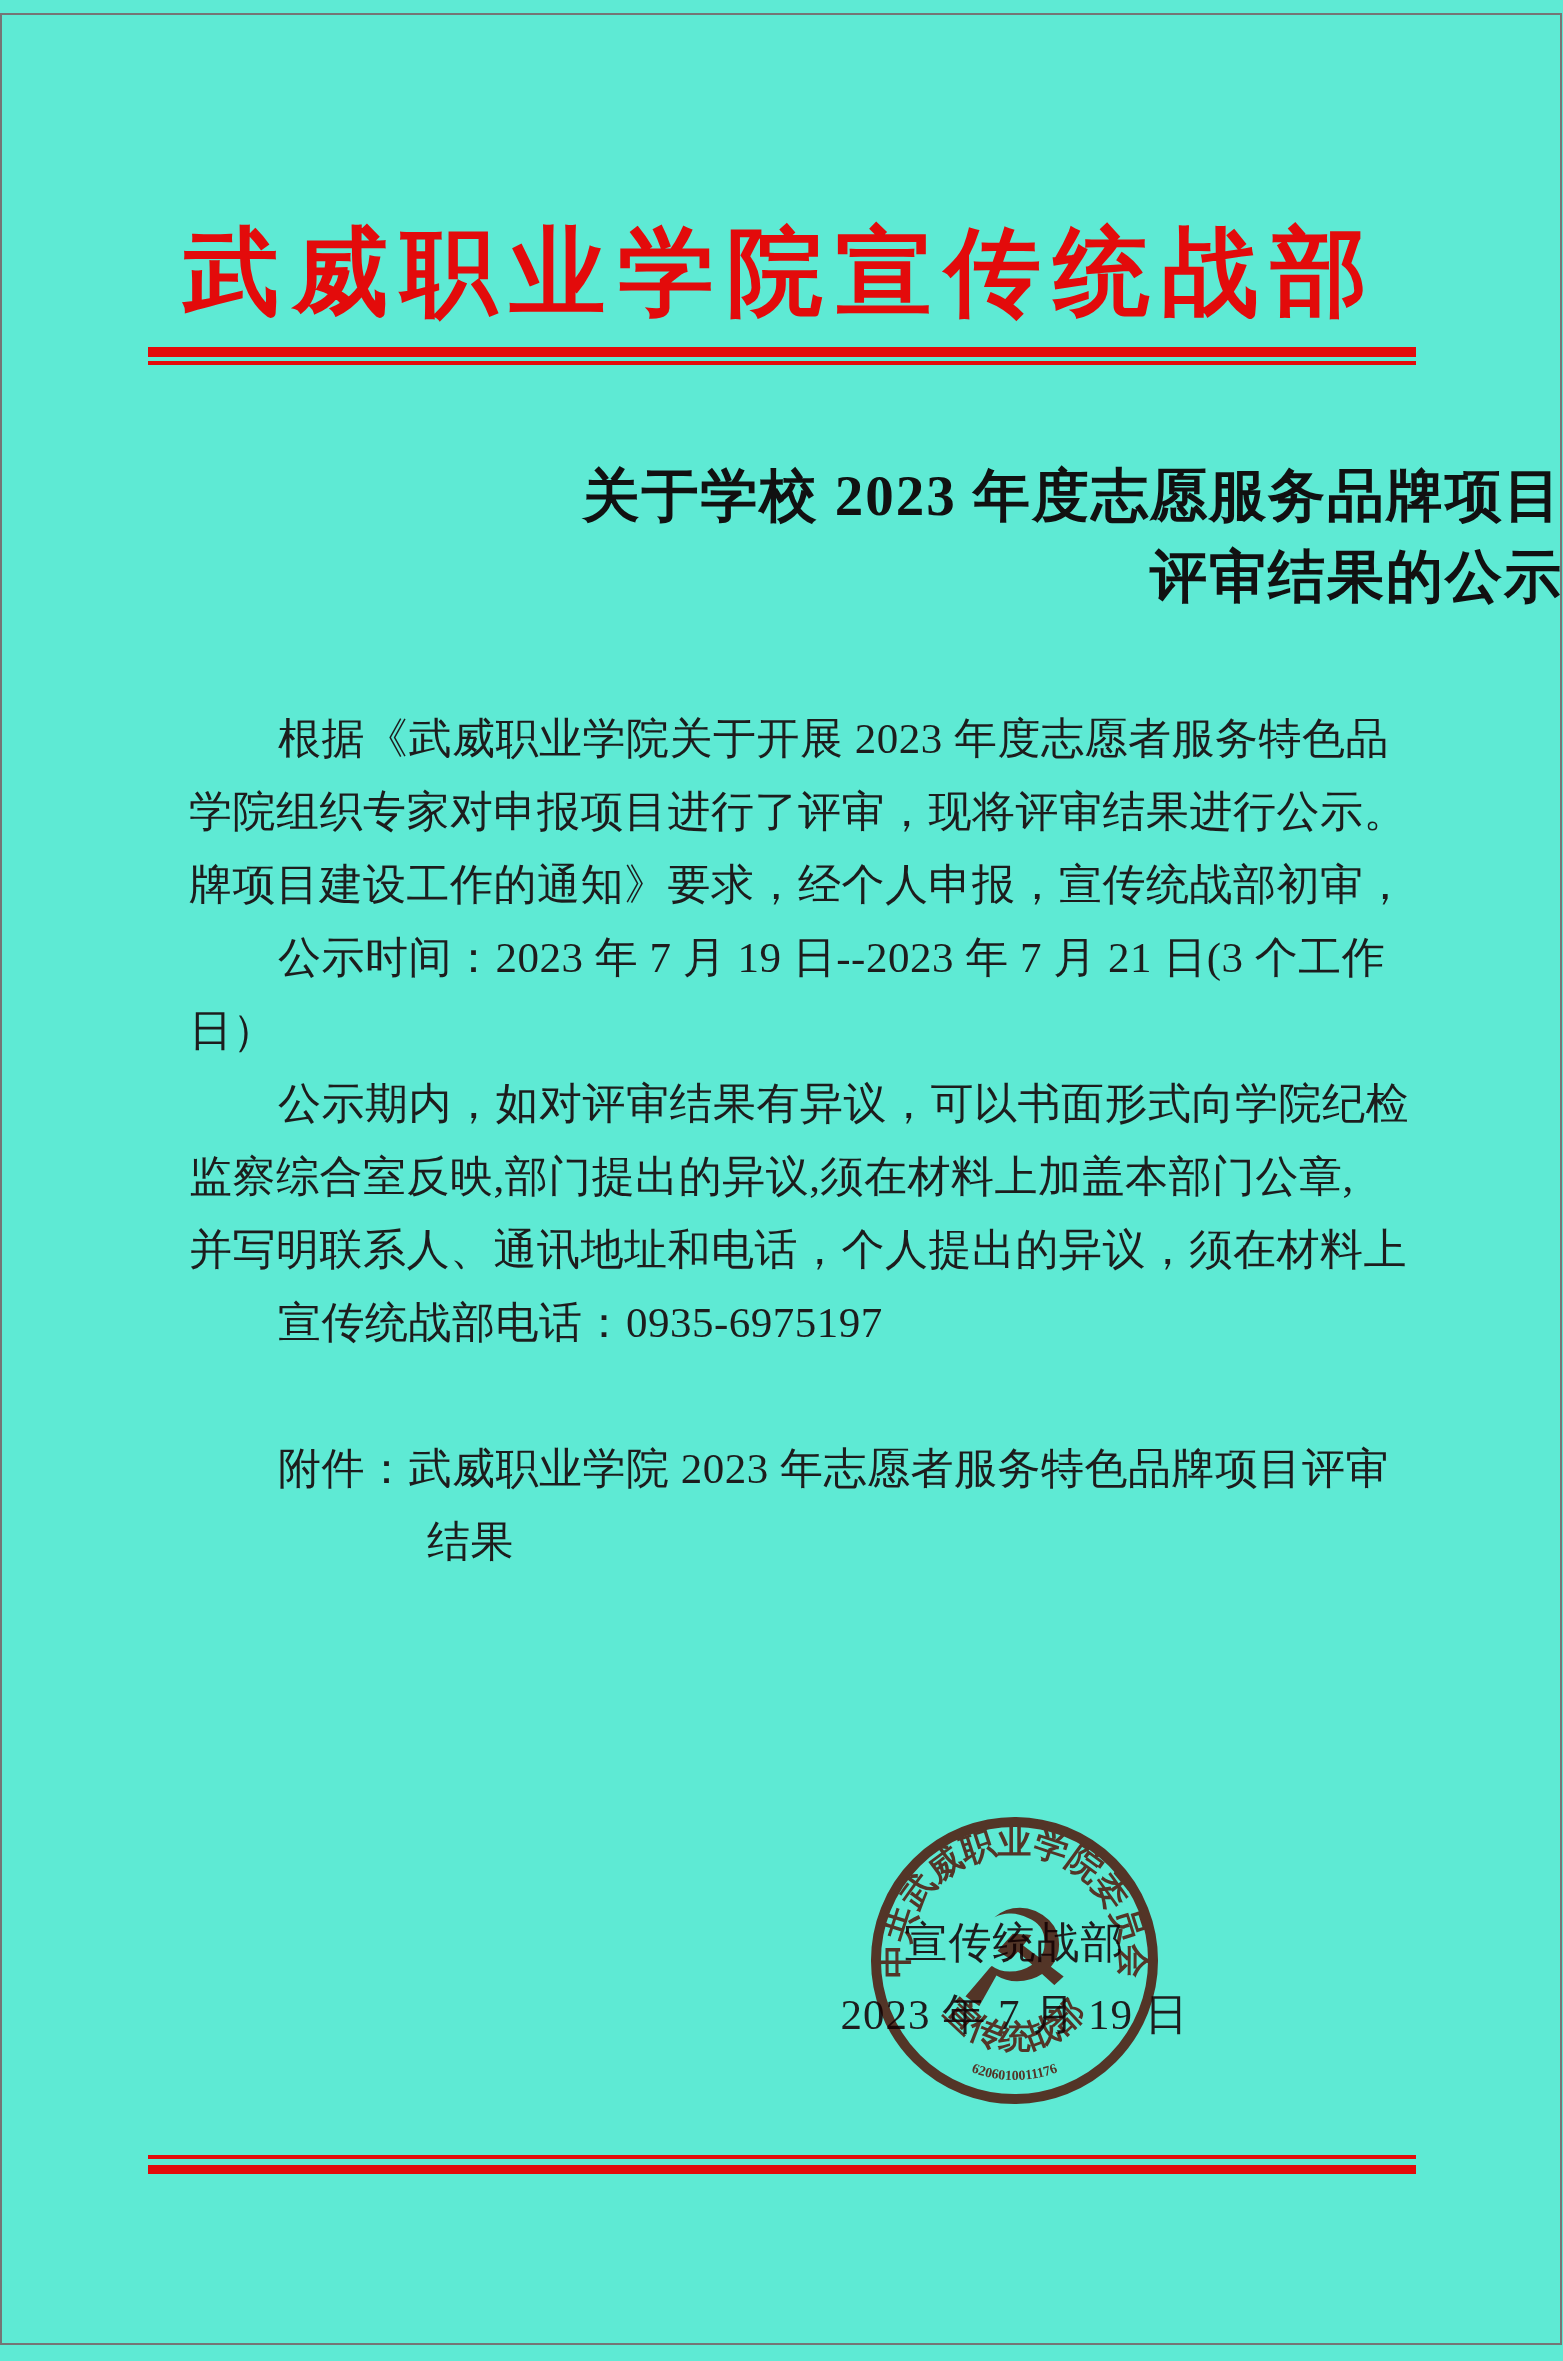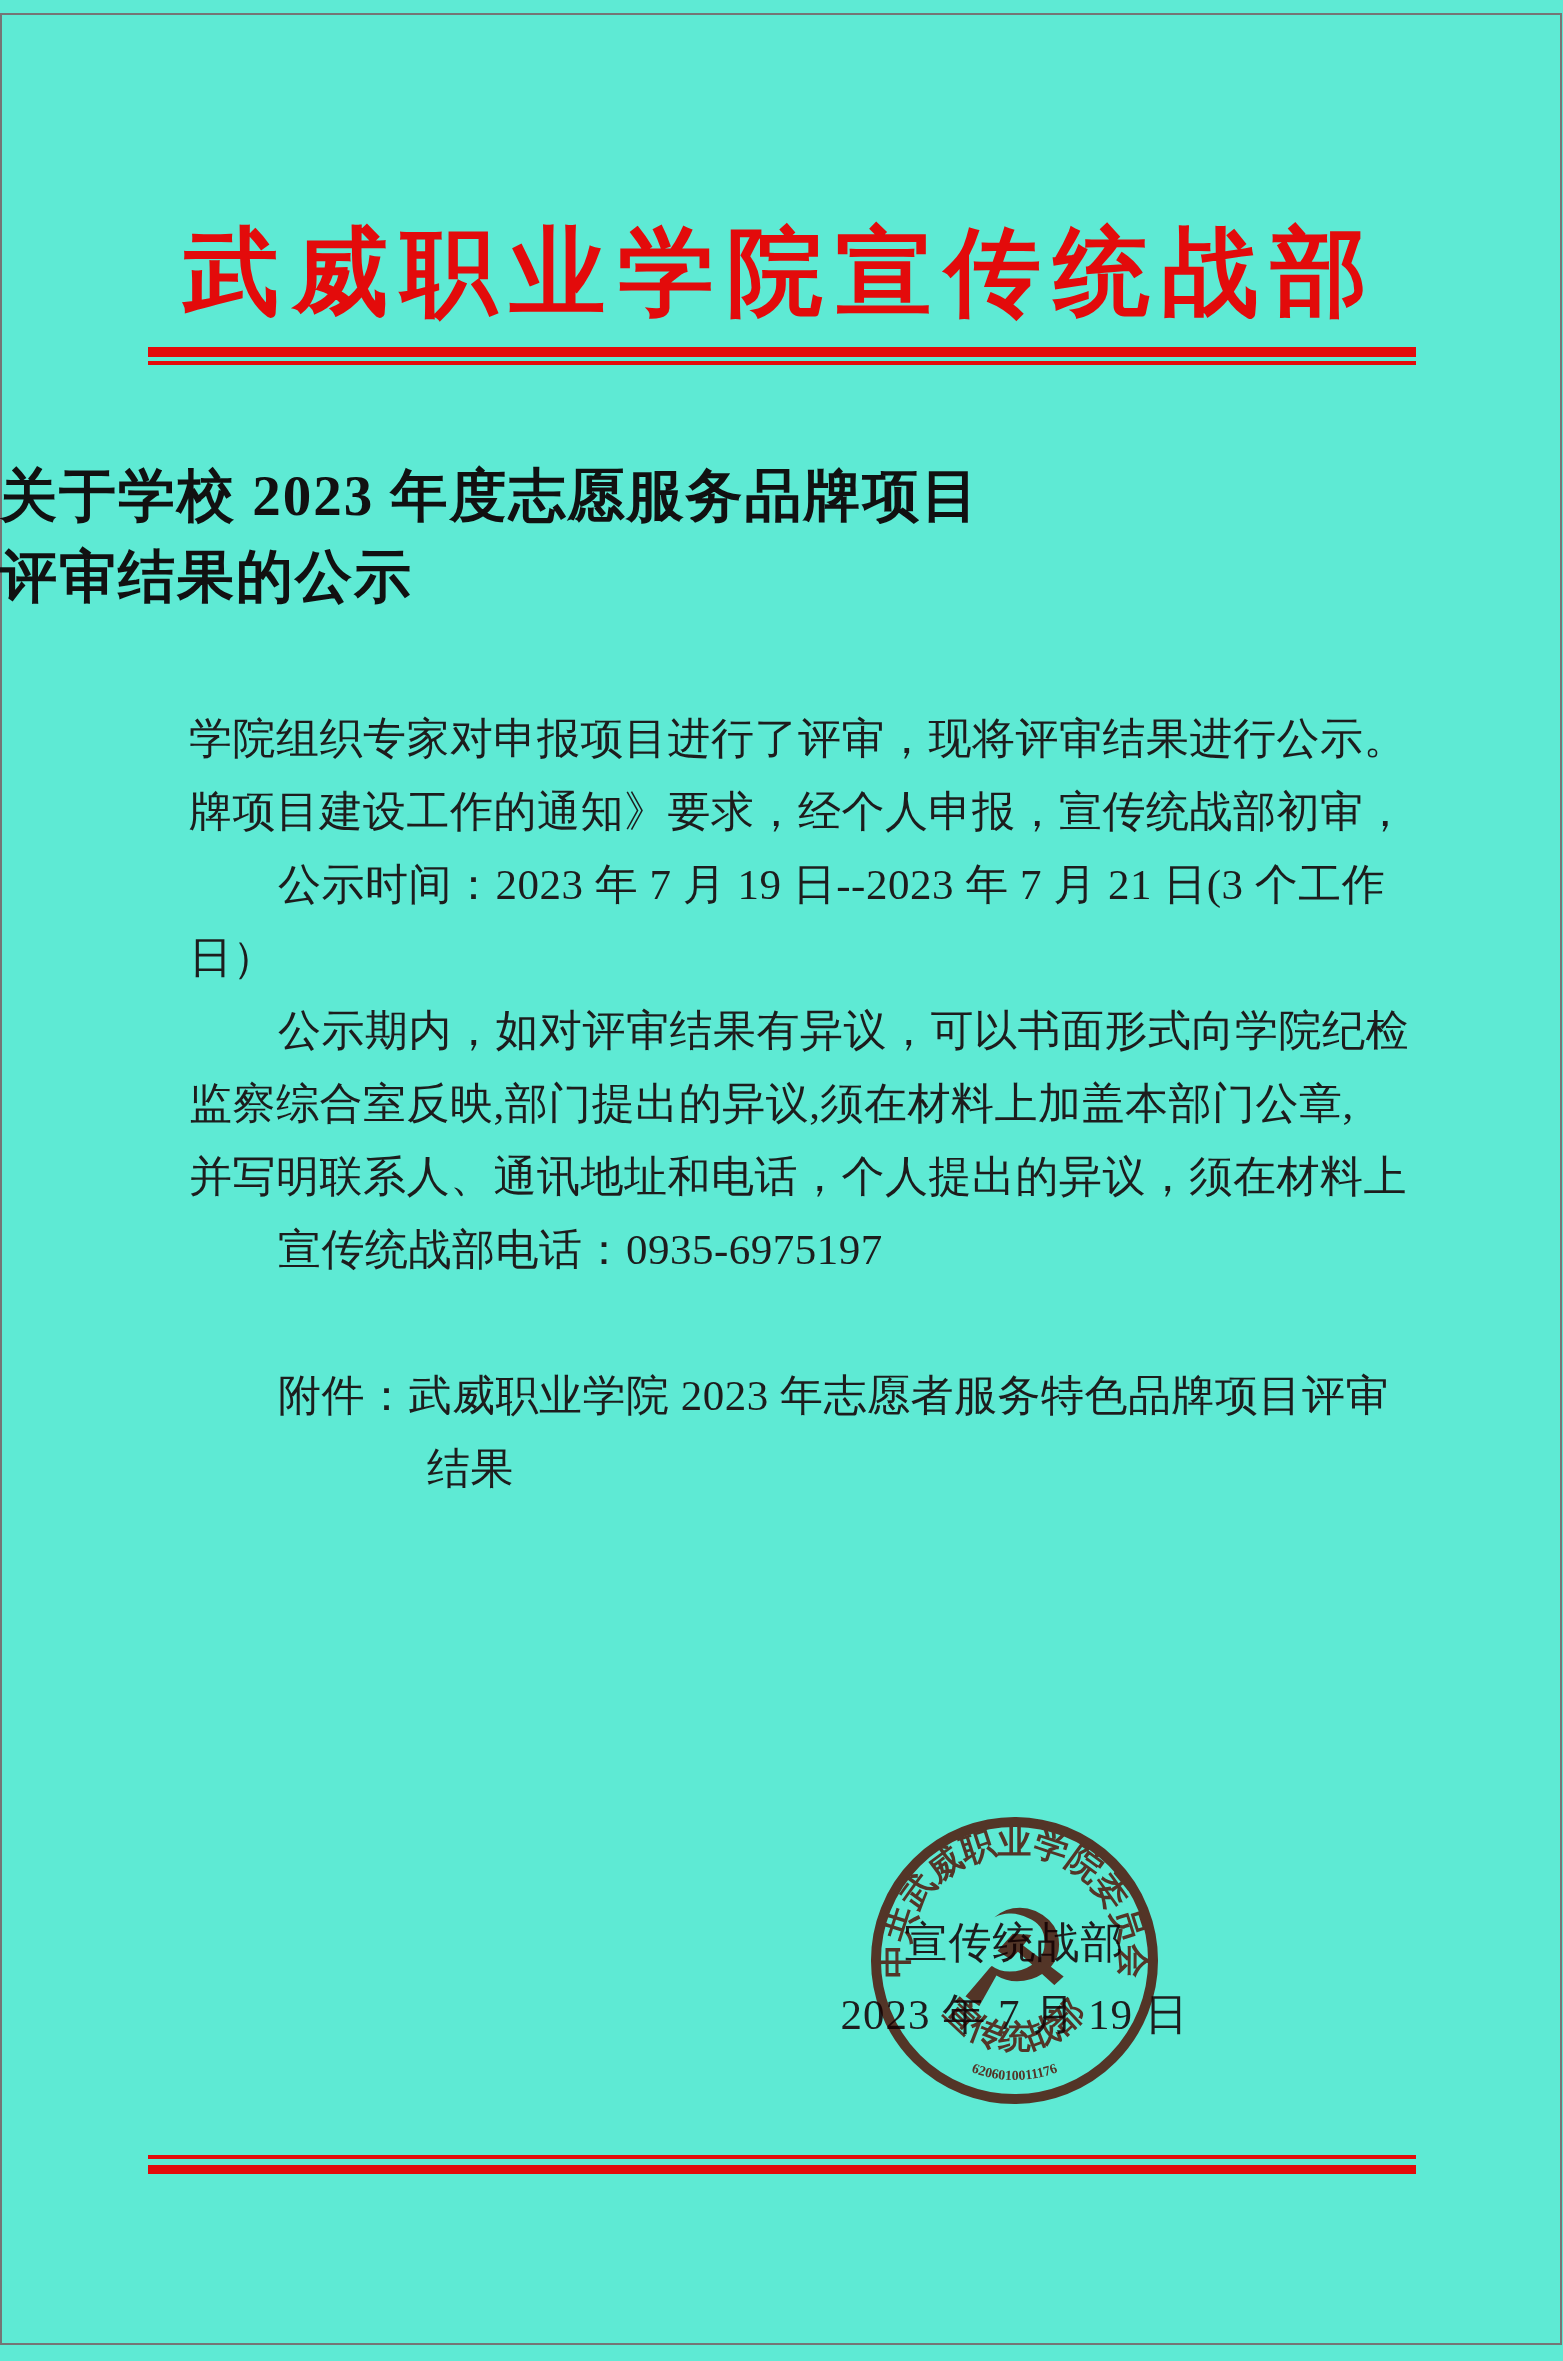--- a/index.html
+++ b/index.html
@@ -23,21 +23,21 @@
     color:#e30b0b;
     white-space:nowrap;
   }
   .rule { position:absolute; left:148px; width:1268px; background:#e30b0b; }
   .rule-h-thick { top:347px; height:9.9px; }
   .rule-h-thin  { top:361px; height:3.9px; }
   .rule-f-thin  { top:2155px; height:3.9px; }
   .rule-f-thick { top:2165px; height:8.9px; }
   .doc-title {
     position:absolute; top:455px; left:0; width:100%;
-    text-align:left;
+    text-align:right;
     font-size:57px; font-weight:800;
     line-height:81px;
     color:#111111;
     letter-spacing:2px;
   }
   .doc-body {
     position:absolute; top:702px; left:189px; right:184px;
     font-size:43px; line-height:73px;
     color:#1d1d1d;
     letter-spacing:0.5px;
@@ -71,20 +71,21 @@
   <div class="letterhead">武威职业学院宣传统战部</div>
   <div class="rule rule-h-thick"></div>
   <div class="rule rule-h-thin"></div>
 
   <div class="doc-title">
     <div>关于学校 2023 年度志愿服务品牌项目</div>
     <div>评审结果的公示</div>
   </div>
 
   <div class="doc-body">
+    <div class="ln indent">根据《武威职业学院关于开展 2023 年度志愿者服务特色品</div>
     <div class="ln">学院组织专家对申报项目进行了评审，现将评审结果进行公示。</div>
     <div class="ln">牌项目建设工作的通知》要求，经个人申报，宣传统战部初审，</div>
     <div class="ln indent">公示时间：2023 年 7 月 19 日--2023 年 7 月 21 日(3 个工作</div>
     <div class="ln">日）</div>
     <div class="ln indent">公示期内，如对评审结果有异议，可以书面形式向学院纪检</div>
     <div class="ln">监察综合室反映,部门提出的异议,须在材料上加盖本部门公章,</div>
     <div class="ln">并写明联系人、通讯地址和电话，个人提出的异议，须在材料上</div>
     <div class="ln indent">宣传统战部电话：0935-6975197</div>
     <div class="ln indent gap-before">附件：武威职业学院 2023 年志愿者服务特色品牌项目评审</div>
     <div class="ln indent2">结果</div>

